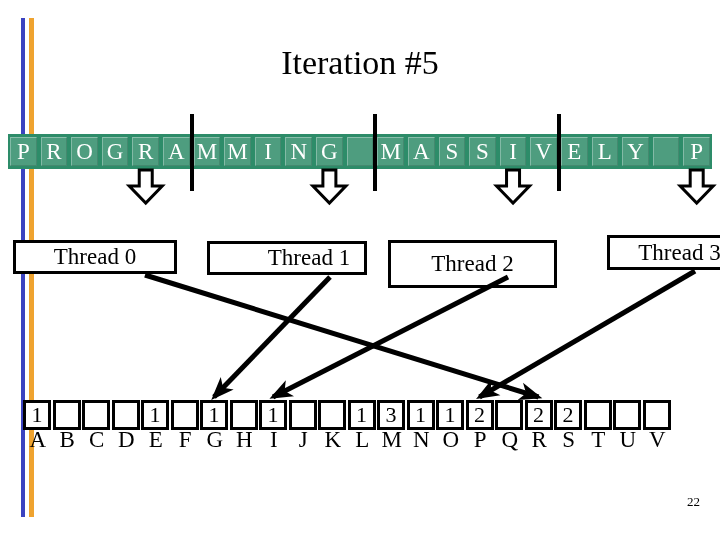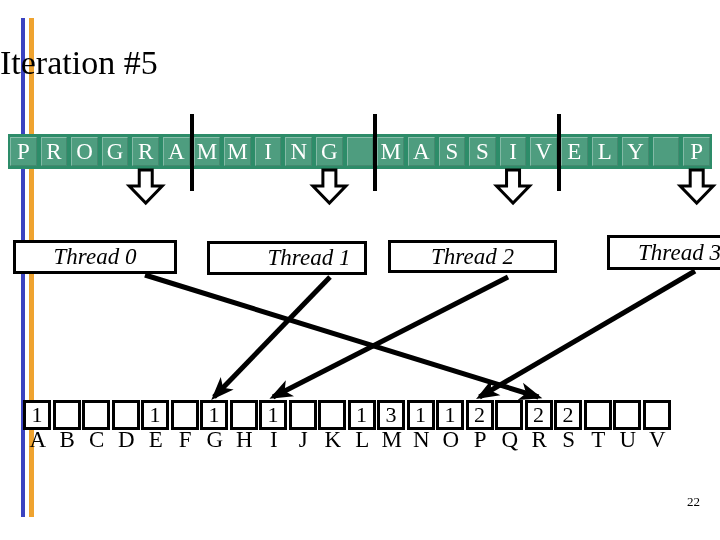--- a/index.html
+++ b/index.html
@@ -5,38 +5,38 @@
   html,body{margin:0;padding:0;background:#888;}
   .slide{
     position:relative;width:720px;height:540px;background:#ffffff;
     overflow:hidden;font-family:"Liberation Serif","DejaVu Serif",serif;
   }
   .deco-line{position:absolute;top:18px;height:499px;z-index:1;}
   .deco-blue{left:21px;width:4px;}
   .deco-orange{left:29px;width:5px;}
   .title{
     position:absolute;left:0;right:0;top:44px;margin:0;
-    font-size:34px;font-weight:400;color:#000;z-index:2;
+    text-align:center;font-size:34px;font-weight:400;color:#000;z-index:2;
   }
   .band{
     position:absolute;left:8px;top:134px;width:704px;height:35px;
     display:flex;align-items:stretch;padding:3px 0;box-sizing:border-box;z-index:2;
   }
   .band-cell{
     flex:1 1 0;margin:0 2px;display:flex;align-items:center;justify-content:center;
     color:#fff;font-size:23px;line-height:1;
     border-top:1px solid rgba(255,255,255,.35);border-left:1px solid rgba(255,255,255,.3);
     border-right:1px solid rgba(0,0,0,.12);border-bottom:1px solid rgba(0,0,0,.12);
     box-sizing:border-box;
   }
   .divider{position:absolute;top:114px;width:4px;height:77px;background:#000;z-index:4;}
   .overlay{position:absolute;left:0;top:0;width:720px;height:540px;z-index:5;pointer-events:none;}
   .thread-box{
     position:absolute;background:#fff;border:3px solid #000;box-sizing:border-box;
-    display:flex;align-items:center;justify-content:center;font-size:23px;color:#000;z-index:3;font-style:italic;
+    display:flex;align-items:center;justify-content:center;font-size:23px;color:#000;z-index:3;
   }
   .hist{position:absolute;left:23px;top:400px;display:flex;z-index:3;}
   .hist-cell{
     width:28px;height:30px;margin-right:1.5px;border:3px solid #000;background:#fff;
     box-sizing:border-box;display:flex;align-items:center;justify-content:center;
     font-size:22px;line-height:1;color:#000;
   }
   .hist-letters{position:absolute;left:23px;top:428px;display:flex;z-index:2;}
   .hist-letter{
     width:29.5px;text-align:center;font-size:23px;line-height:24px;color:#000;
@@ -101,21 +101,21 @@
         <line x1="145" y1="275" x2="538.5" y2="397" stroke="#000000" stroke-width="5" marker-end="url(#ah)"></line>
         <line x1="330" y1="277" x2="214" y2="397" stroke="#000000" stroke-width="5" marker-end="url(#ah)"></line>
         <line x1="508" y1="277" x2="273" y2="397" stroke="#000000" stroke-width="5" marker-end="url(#ah)"></line>
         <line x1="695" y1="271" x2="479.5" y2="397" stroke="#000000" stroke-width="5" marker-end="url(#ah)"></line>
       </g>
   </svg>
 
   <div id="threads">
       <div class="thread-box" style="left: 13px; top: 240px; width: 164px; height: 34px;">Thread 0</div>
       <div class="thread-box" style="left: 207px; top: 241px; width: 160px; height: 34px; padding-left: 44px;">Thread 1</div>
-      <div class="thread-box" style="left: 388px; top: 240px; width: 169px; height: 33px; text-align: center;">Thread 2</div>
+      <div class="thread-box" style="left: 388px; top: 240px; width: 169px; height: 48px; text-align: center;">Thread 2</div>
       <div class="thread-box" style="left: 573px; top: 235px; width: 145px; height: 35px; margin-left: 34px;">Thread 3</div>
     </div>
 
   <div class="hist" id="hist">
       <div class="hist-cell">1</div>
       <div class="hist-cell"></div>
       <div class="hist-cell"></div>
       <div class="hist-cell"></div>
       <div class="hist-cell">1</div>
       <div class="hist-cell"></div>

